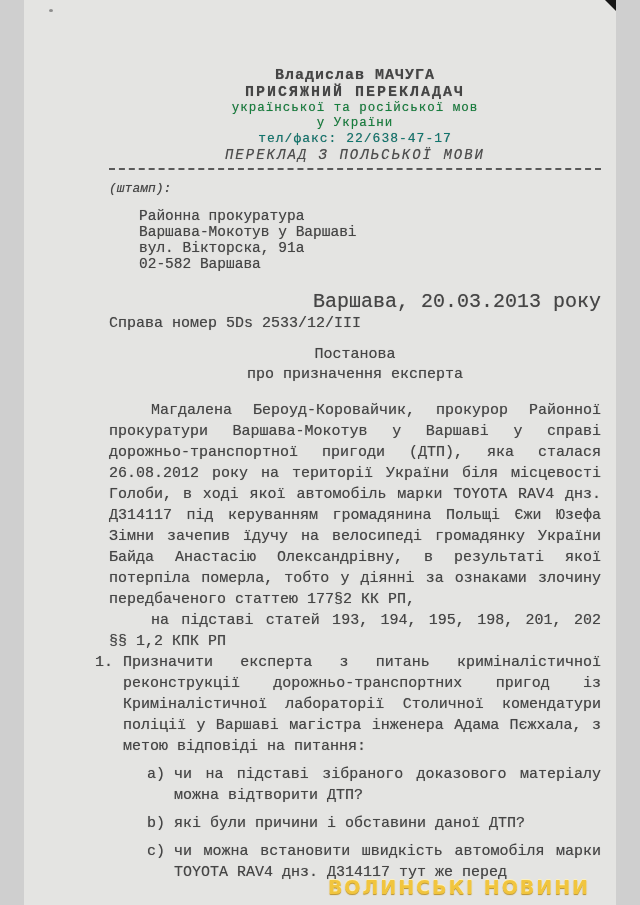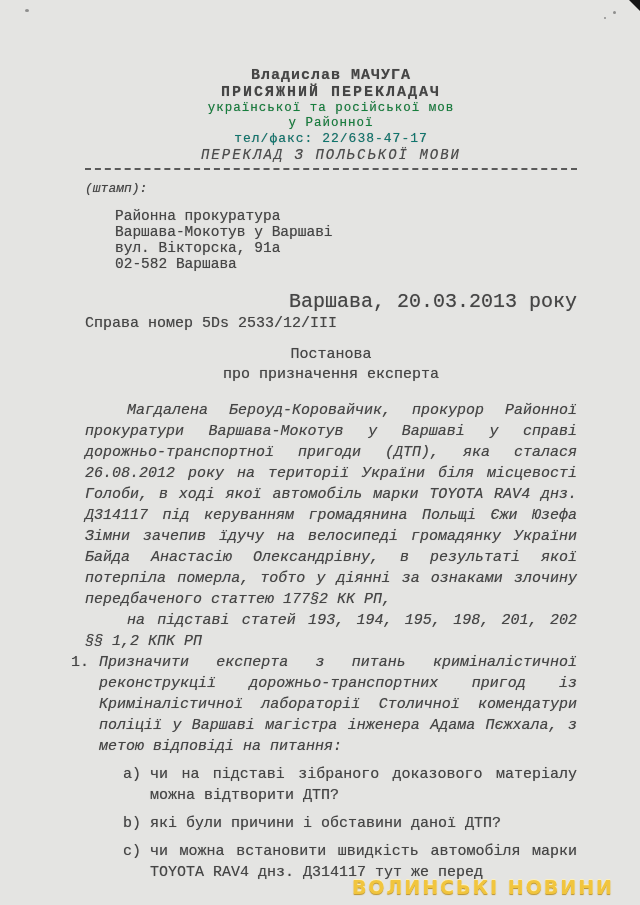--- a/index.html
+++ b/index.html
@@ -1,19 +1,19 @@
 <!DOCTYPE html>
 <html><head>
 <meta charset="utf-8">
 <style>
   * { margin:0; padding:0; box-sizing:border-box; }
   html,body { background:#cfcfcf; }
   .page {
     position:relative;
-    width:640px; height:905px;
+    width:592px; height:905px;
     margin:0 auto;
     background:#e4e4e2;
     font-family:"Liberation Mono","DejaVu Sans Mono",monospace;
     color:#454545;
     overflow:hidden;
     text-shadow:0 0 0.7px rgba(70,70,70,.55);
   }
   .corner-triangle {
     position:absolute; top:0; right:0;
     width:0; height:0;
@@ -39,21 +39,21 @@
     border-top:2px dashed #5a5a5a;
   }
 
   .stamp-label { margin-top:11px; font-size:13px; font-style:italic; }
   .address { margin-top:12px; padding-left:30px; font-size:14.5px; line-height:16px; }
   .date-line { margin-top:20px; font-size:20px; text-align:right; line-height:20px; }
   .case-number { margin-top:1px; font-size:15px; line-height:21px; }
 
   .doc-title { margin-top:11px; text-align:center; font-size:15px; line-height:20px; }
 
-  .para { font-size:15px; line-height:21px; text-align:justify;font-style:italic; }
+  .para { font-size:15px; line-height:21px; text-align:justify; }
   .para.indent { text-indent:42px; }
   .para1 { margin-top:15px; }
 
   .resolved { font-size:15px; line-height:21px; padding-left:42px; }
 
   .item { display:flex; margin-left:-14px; }
   .item .num { width:28px; flex:0 0 28px; font-size:15px; line-height:21px; }
   .item .body { flex:1; }
 
   .question { display:flex; margin-top:7px; padding-left:38px; }
@@ -77,21 +77,21 @@
   <div class="speck s1"></div>
   <div class="speck s2"></div>
   <div class="speck s3"></div>
 
   <div class="content">
 
     <div class="header">
       <div class="hdr-name">Владислав МАЧУГА</div>
       <div class="hdr-title">ПРИСЯЖНИЙ ПЕРЕКЛАДАЧ</div>
       <div class="hdr-langs">української та російської мов</div>
-      <div class="hdr-city">у Районної</div>
+      <div class="hdr-city">у України</div>
       <div class="hdr-phone">тел/факс: 22/638-47-17</div>
       <div class="hdr-note">ПЕРЕКЛАД З ПОЛЬСЬКОЇ МОВИ</div>
       <div class="separator"></div>
     </div>
 
     <div class="stamp-label">(штамп):</div>
 
     <div class="address">
       <div>Районна прокуратура</div>
       <div>Варшава-Мокотув у Варшаві</div>

